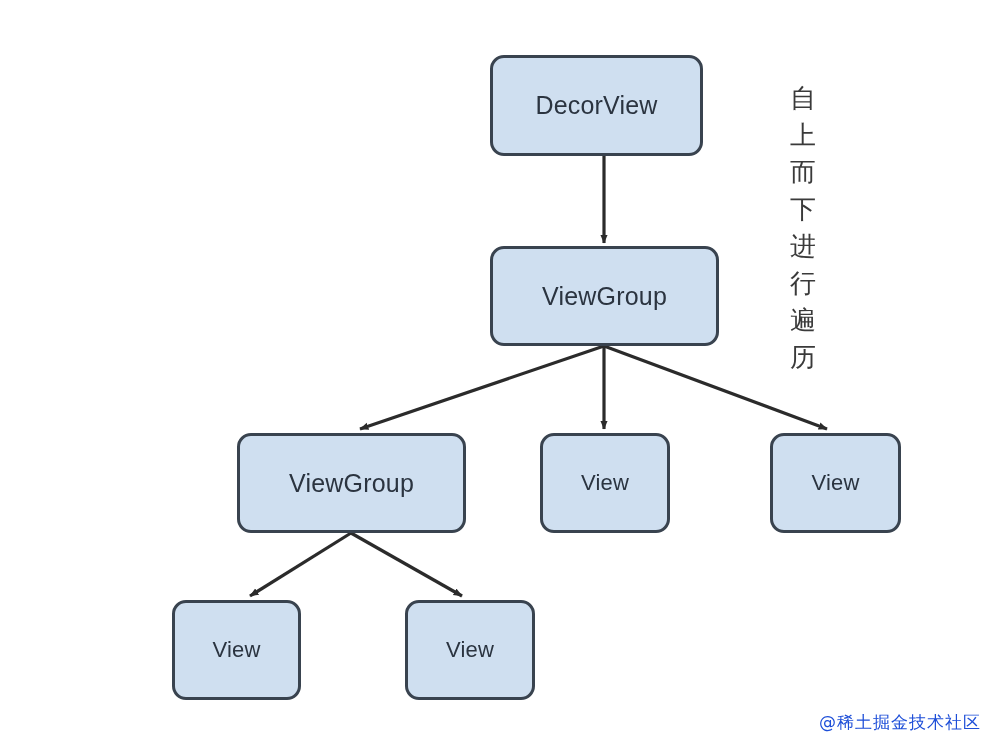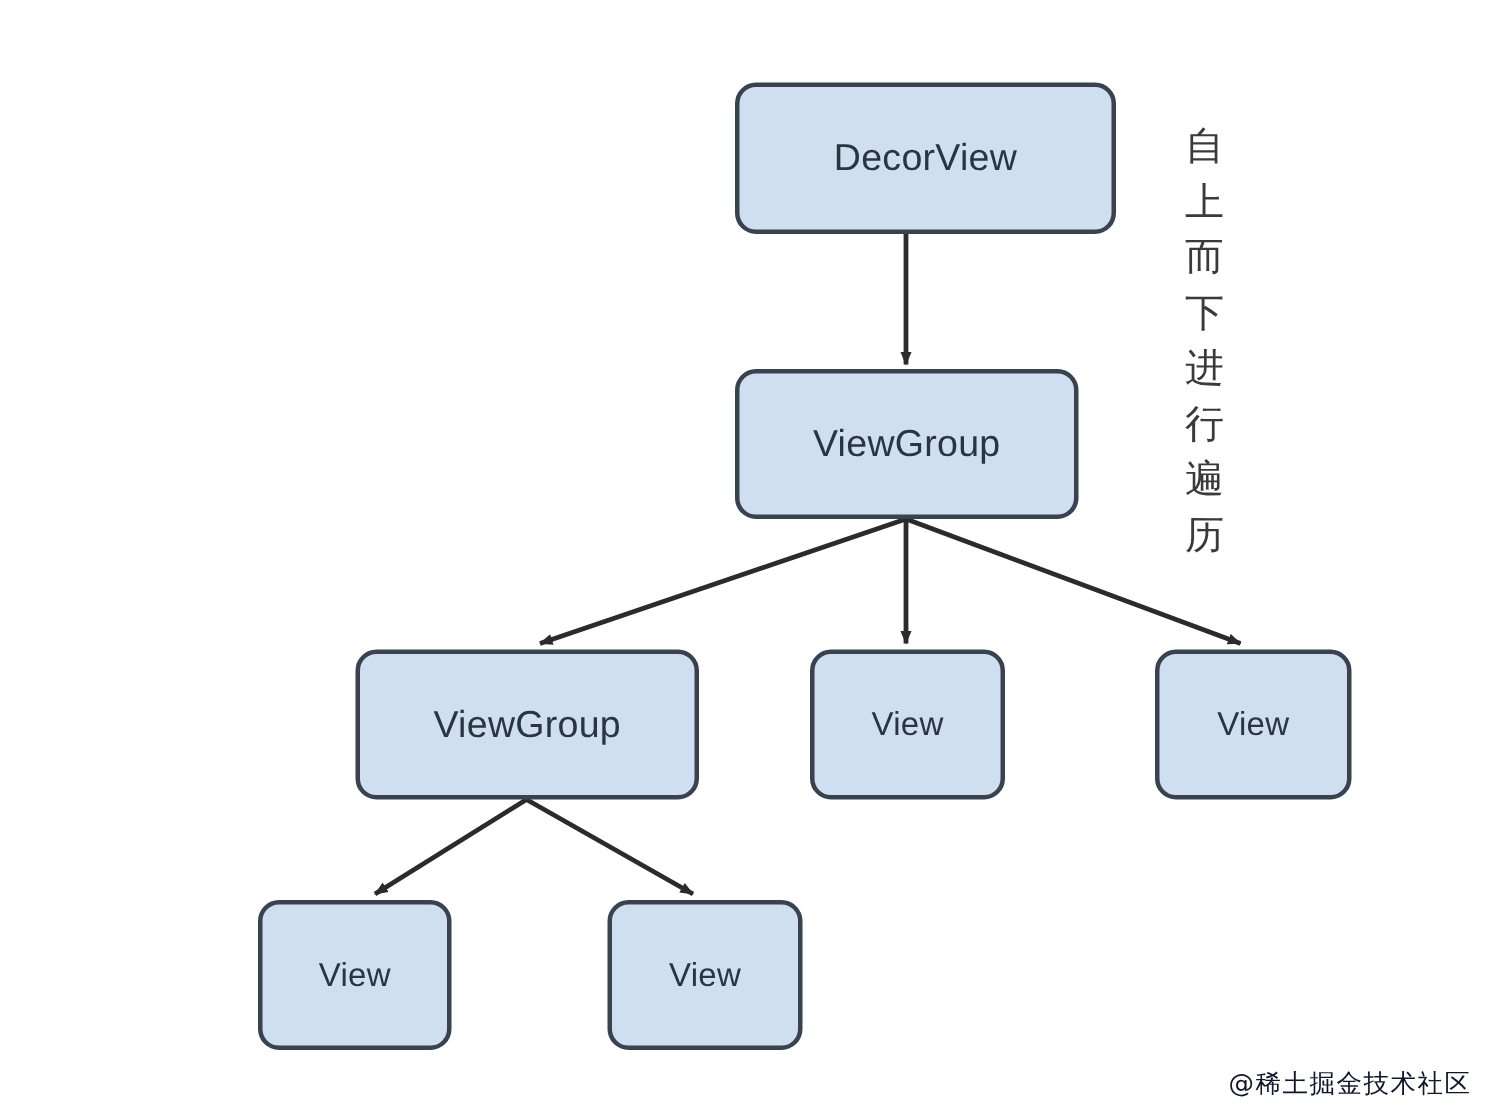--- a/index.html
+++ b/index.html
@@ -31,21 +31,21 @@
     align-items: center;
     justify-content: center;
     color: #2b3440;
     font-size: 25px;
     letter-spacing: 0.2px;
     font-weight: 400;
     z-index: 2;
   }
   .node.small { font-size: 22px; }
 
-  #n-decorview   { left: 490px; top: 55px;  width: 254px; height: 101px; }
+  #n-decorview   { left: 490px; top: 55px;  width: 213px; height: 101px; }
   #n-viewgroup-1 { left: 490px; top: 246px; width: 229px; height: 100px; }
   #n-viewgroup-2 { left: 237px; top: 433px; width: 229px; height: 100px; }
   #n-view-a      { left: 540px; top: 433px; width: 130px; height: 100px; }
   #n-view-b      { left: 770px; top: 433px; width: 131px; height: 100px; }
   #n-view-c      { left: 172px; top: 600px; width: 129px; height: 100px; }
   #n-view-d      { left: 405px; top: 600px; width: 130px; height: 100px; }
 
   #vertical-note {
     position: absolute;
     left: 786px;
@@ -57,21 +57,21 @@
     text-align: center;
     font-family: "DejaVu Sans", sans-serif;
     z-index: 2;
   }
   #vertical-note span { display: block; }
 
   #watermark {
     position: absolute;
     right: 14px;
     bottom: 12px;
-    color: #0f172a;
+    color: #1d4ed8;
     font-size: 17px;
     letter-spacing: 1px;
     font-family: "DejaVu Sans", sans-serif;
     z-index: 3;
   }
 </style>
 </head>
 <body>
 
 <svg id="canvas" viewBox="0 0 995 746" xmlns="http://www.w3.org/2000/svg">

